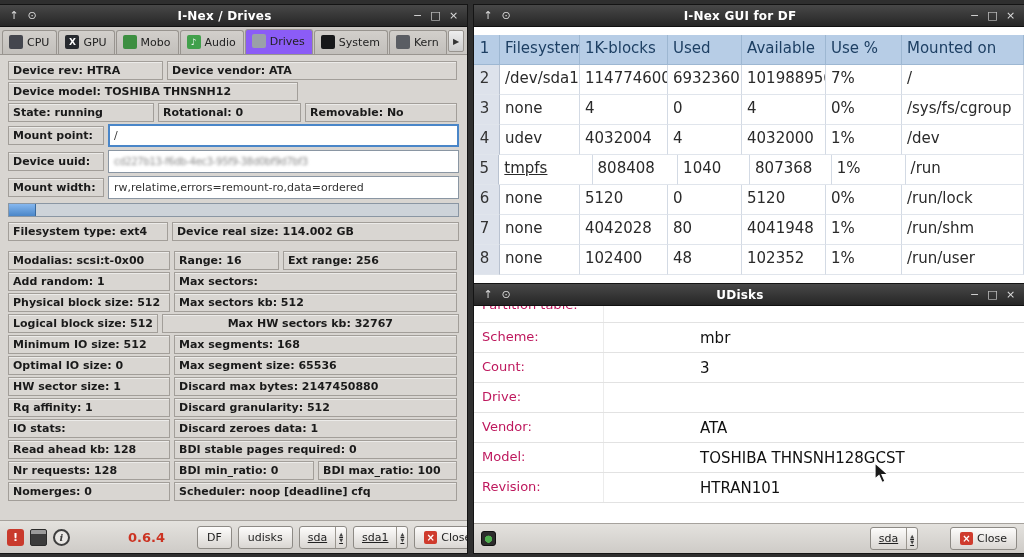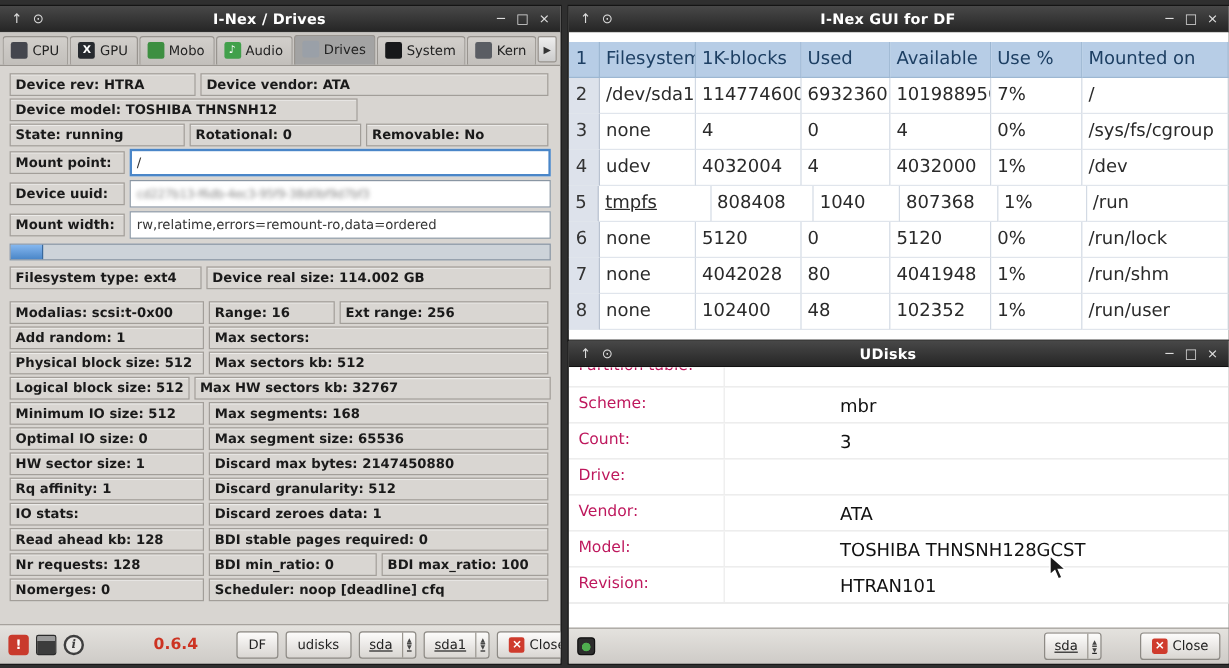--- a/index.html
+++ b/index.html
@@ -17,21 +17,21 @@
   .tb-title { flex:1; text-align:center; font-weight:bold; color:#fff; letter-spacing:.2px; }
   .tb-btn { width:15px; text-align:center; font-size:11px; color:#ddd; margin-left:3px; cursor:default; }
 
   
   .content { position:absolute; left:0; right:0; top:22px; bottom:33px; background:#d8d5d1; overflow:hidden; }
   .tabbar { display:flex; align-items:flex-end; background:#cac7c3; border-bottom:1px solid #999590; padding:3px 2px 0 2px; height:28px; }
   .tabs { display:flex; align-items:flex-end; overflow:hidden; flex:1; }
   .tab { display:flex; align-items:center; gap:4px; font-size:11px; color:#222; padding:4px 7px 5px 6px;
          background:linear-gradient(#d2cfcb,#c2bfbb); border:1px solid #98948f; border-bottom:none;
          border-radius:3px 3px 0 0; margin-right:1px; white-space:nowrap; }
-  .tab.active { background:#a3a3a3; padding-bottom:6px; }
+  .tab.active { background:#8b5cf6; padding-bottom:6px; }
   .tabicon { width:14px; height:14px; border-radius:2px; color:#fff; font-size:9px; font-weight:bold;
              display:flex; align-items:center; justify-content:center; flex:0 0 auto; }
   .tabscroll { width:16px; height:22px; border:1px solid #98948f; border-radius:2px; background:linear-gradient(#eee,#ccc);
                display:flex; align-items:center; justify-content:center; font-size:8px; color:#333; margin:0 1px 2px 1px; }
 
   .fields { padding:6px 8px; }
   .frow { display:flex; gap:4px; margin-bottom:2px; }
   .field { background:#d9d6d2; border:1px solid #a29e99; box-shadow:inset 0 1px rgba(255,255,255,.5);
            font-size:11px; font-weight:bold; color:#1a1a1a; line-height:16px; height:19px;
            padding:1px 4px; white-space:nowrap; overflow:hidden; }
@@ -183,21 +183,21 @@
           <div class="frow">
             <div class="field" style="width: 162px;">Add random: 1</div>
             <div class="field" style="width: 283px;">Max sectors:</div>
           </div>
           <div class="frow">
             <div class="field" style="width: 162px;">Physical block size: 512</div>
             <div class="field" style="width: 283px;">Max sectors kb: 512</div>
           </div>
           <div class="frow">
             <div class="field" style="width: 162px;">Logical block size: 512</div>
-            <div class="field" style="width: 323px;">Max HW sectors kb: 32767</div>
+            <div class="field" style="width: 323px; text-align: center;">Max HW sectors kb: 32767</div>
           </div>
           <div class="frow">
             <div class="field" style="width: 162px;">Minimum IO size: 512</div>
             <div class="field" style="width: 283px;">Max segments: 168</div>
           </div>
           <div class="frow">
             <div class="field" style="width: 162px;">Optimal IO size: 0</div>
             <div class="field" style="width: 283px;">Max segment size: 65536</div>
           </div>
           <div class="frow">

